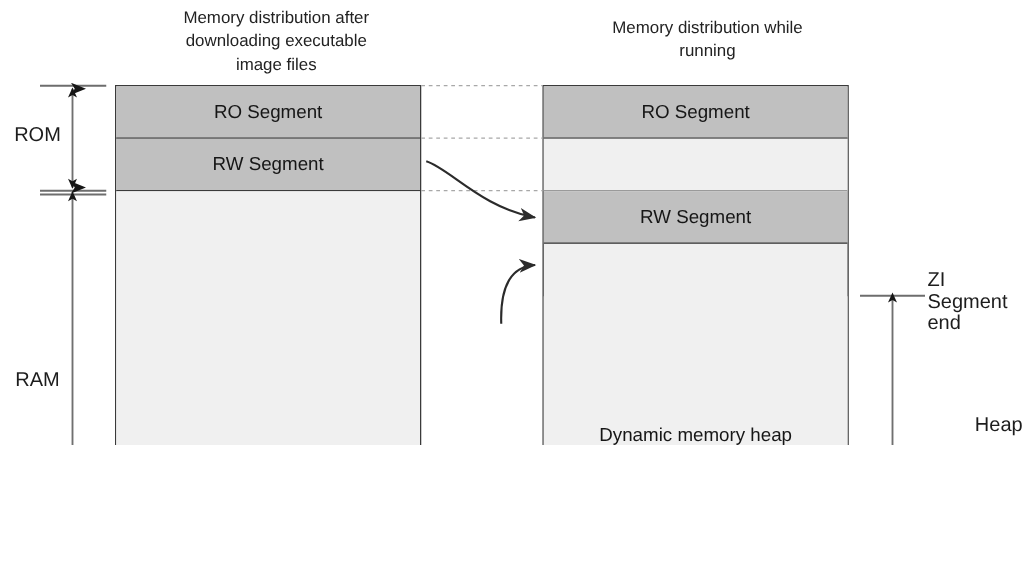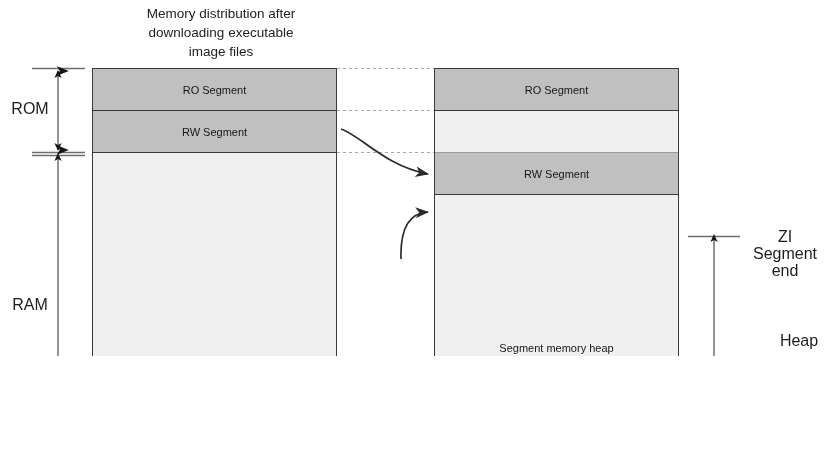--- a/index.html
+++ b/index.html
@@ -40,21 +40,21 @@
   #box-right { left: 434px; top: 68px; width: 245px; height: 393px; }
 
   .seg {
     position: absolute;
     box-sizing: border-box;
     left: 0;
     width: 100%;
     display: flex;
     align-items: center;
     justify-content: center;
-    font-size: 11px;
+    font-size: 15px;
     color: #161616;
   }
   .seg.filled {
     background: #c0c0c0;
     border-bottom: 1.6px solid #3a3a3a;
   }
   .seg.open {
     background: #f0f0f0;
     border-bottom: 1.6px solid #3a3a3a;
   }
@@ -78,44 +78,46 @@
   .side-label {
     position: absolute;
     font-size: 16px;
     color: #1d1d1d;
     text-align: center;
     line-height: 17px;
     white-space: pre-line;
   }
   #label-rom  { left: 2px;   top: 100px; width: 56px; }
   #label-ram  { left: 2px;   top: 296px; width: 56px; }
-  #label-zi   { left: 742px; top: 228px; width: 86px; text-align: center; }
+  #label-zi   { left: 742px; top: 216px; width: 86px; text-align: left; }
   #label-heap { left: 762px; top: 332px; width: 74px; }
 </style>
 </head>
 <body>
 
 <div id="canvas">
 
   <div class="title" id="title-left">Memory distribution after
 downloading executable
 image files</div>
 
+  <div class="title" id="title-right">Memory distribution while
+running</div>
 
   <div class="mem-box" id="box-left">
     <div class="seg filled" style="top:0px;height:42px;">RO Segment</div>
     <div class="seg filled" style="top:42px;height:42px;">RW Segment</div>
     <div class="seg open noline" style="top:84px;height:306px;"></div>
   </div>
 
   <div class="mem-box" id="box-right">
     <div class="seg filled" style="top:0px;height:42px;">RO Segment</div>
     <div class="seg blank" style="top:42px;height:42px;"></div>
     <div class="seg filled" style="top:84px;height:42px;">RW Segment</div>
-    <div class="seg open noline" style="top:168px;height:222px;">Segment memory heap</div>
+    <div class="seg open noline" style="top:168px;height:222px;">Dynamic memory heap</div>
   </div>
 
   <div class="side-label" id="label-rom">ROM</div>
 
   <div class="side-label" id="label-ram">RAM</div>
 
   <div class="side-label" id="label-zi">ZI
 Segment end</div>
 
   <div class="side-label" id="label-heap">Heap</div>

